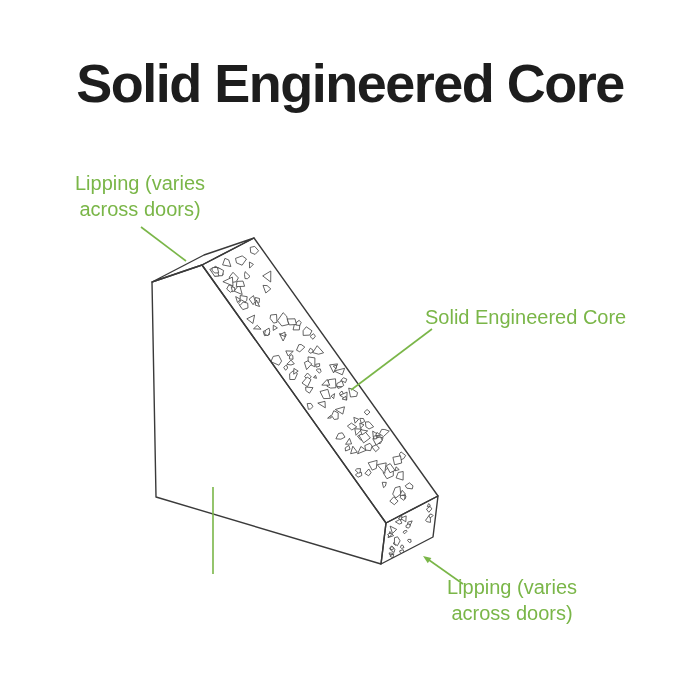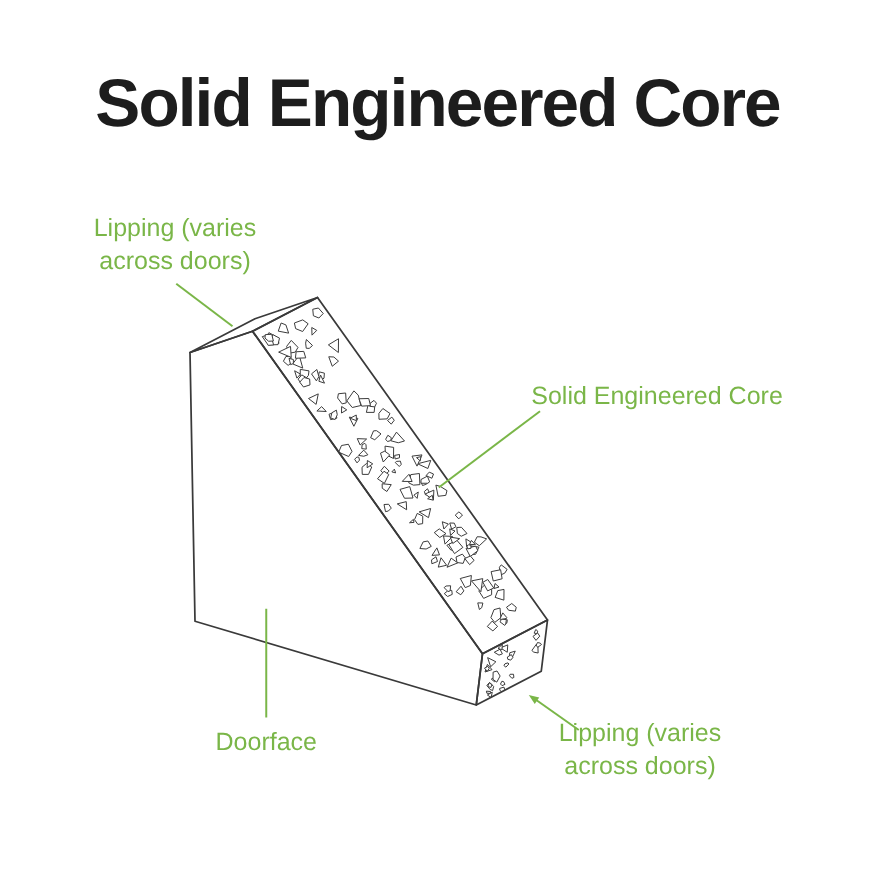--- a/index.html
+++ b/index.html
@@ -206,17 +206,16 @@
       <line x1="213" y1="574" x2="213" y2="487"></line>
       <line x1="463" y1="584" x2="429" y2="560"></line>
       <polygon class="arrow" points="423,556 431.4,558 427.8,563.2"></polygon>
     </g>
   </svg>
 
   <div class="lbl" style="left:70px;top:170px;width:140px;">Lipping (varies across doors)</div>
 
   <div class="lbl single" style="left:425px;top:304px;">Solid Engineered Core</div>
 
-  <div class="lbl" style="left:165px;top:581px;width:96px;">Doorface</div>
 
   <div class="lbl" style="left:437px;top:574px;width:150px;">Lipping (varies across doors)</div>
 
 </div>
 
 </body></html>

